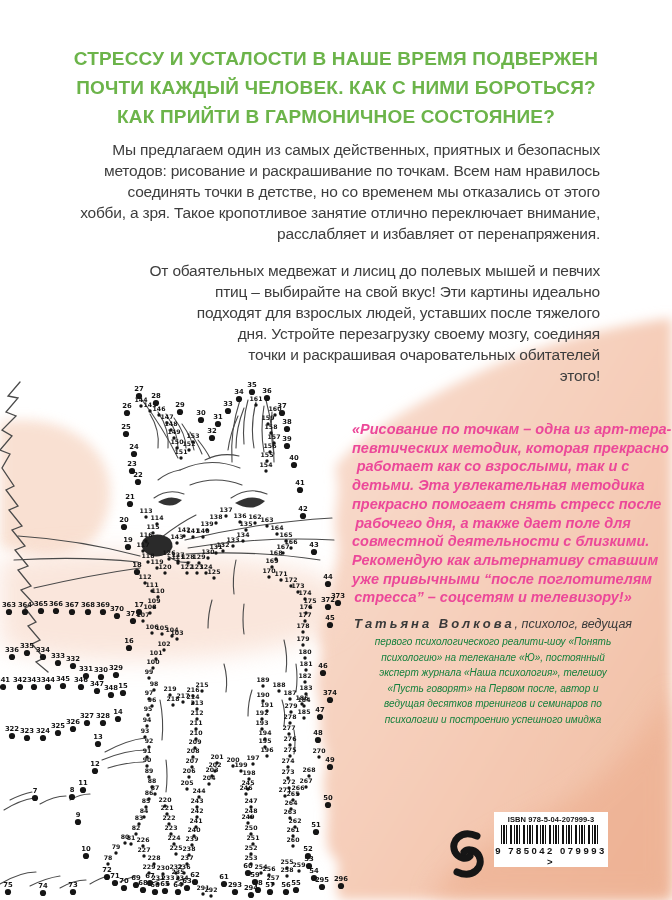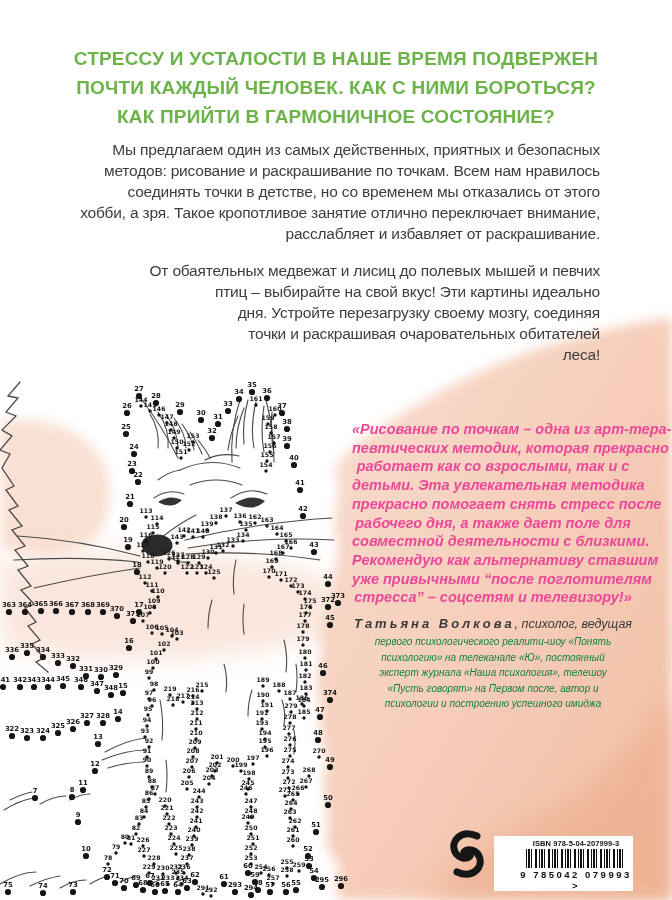--- a/index.html
+++ b/index.html
@@ -15,22 +15,22 @@
   .ln{white-space:nowrap;}
   .quote{position:absolute;left:352px;right:38px;top:420px;z-index:3;text-align:center;
          color:#ec4899;font-style:italic;font-weight:bold;font-size:14.5px;line-height:18.7px;}
   .bio-name-line{position:absolute;left:352px;right:38px;top:615px;z-index:3;text-align:center;
          color:#3a3a3a;font-style:italic;font-size:12.5px;line-height:17px;white-space:nowrap;}
   .bio-name{font-weight:bold;letter-spacing:3px;font-size:13px;}
   .bio{position:absolute;left:352px;right:38px;top:634px;z-index:3;text-align:center;
        color:#15803d;font-style:italic;font-size:10px;line-height:15.6px;}
   .fox-svg{position:absolute;left:0;top:0;z-index:2;}
   .logo{position:absolute;left:445px;top:827px;z-index:4;}
-  .barcode{position:absolute;left:494px;top:836px;width:114px;height:55px;background:#fff;z-index:4;
-           display:flex;flex-direction:column;align-items:stretch;padding-left:25px;}
+  .barcode{position:absolute;left:494px;top:812px;width:114px;height:55px;background:#fff;z-index:4;
+           display:flex;flex-direction:column;align-items:stretch;}
   .isbn{font-size:7.5px;font-weight:bold;color:#111;text-align:center;margin-top:3px;letter-spacing:.1px;}
   .bars{height:27px;margin:1px 7px 0 7px;
     background:repeating-linear-gradient(90deg,#111 0 1px,#fff 1px 2px,#111 2px 4px,#fff 4px 5px,
       #111 5px 6px,#fff 6px 9px,#111 9px 11px,#fff 11px 13px);}
   .digits{font-size:9.5px;font-weight:bold;color:#111;text-align:center;letter-spacing:2.5px;margin-top:1px;}
 </style>
 </head>
 <body>
 
 <div class="page">
@@ -62,28 +62,29 @@
       <div class="ln">СТРЕССУ И УСТАЛОСТИ В НАШЕ ВРЕМЯ ПОДВЕРЖЕН</div>
       <div class="ln">ПОЧТИ КАЖДЫЙ ЧЕЛОВЕК. КАК С НИМИ БОРОТЬСЯ?</div>
       <div class="ln">КАК ПРИЙТИ В ГАРМОНИЧНОЕ СОСТОЯНИЕ?</div>
     </div>
 
   <div class="para" id="para1">
       <div class="ln">Мы предлагаем один из самых действенных, приятных и безопасных</div>
       <div class="ln">методов: рисование и раскрашивание по точкам. Всем нам нравилось</div>
       <div class="ln">соединять точки в детстве, но со временем мы отказались от этого</div>
       <div class="ln">хобби, а зря. Такое кропотливое занятие отлично переключает внимание,</div>
-      <div class="ln">расслабляет и избавляет от раскрашивание.</div>
+      <div class="ln">расслабляет и избавляет от перенапряжения.</div>
     </div>
   <div class="para" id="para2">
       <div class="ln">От обаятельных медвежат и лисиц до полевых мышей и певчих</div>
       <div class="ln">птиц – выбирайте на свой вкус! Эти картины идеально</div>
+      <div class="ln">подходят для взрослых людей, уставших после тяжелого</div>
       <div class="ln">дня. Устройте перезагрузку своему мозгу, соединяя</div>
       <div class="ln">точки и раскрашивая очаровательных обитателей</div>
-      <div class="ln">леса!</div>
+      <div class="ln">этого!</div>
     </div>
 
   <svg class="fox-svg" id="fox-svg" width="672" height="900" viewBox="0 0 672 900">
     <g stroke="#4a4a4a" stroke-width="1.1" fill="none" stroke-linecap="round">
 
       <path stroke-width="1.3" d="M20,382 L8,396 L18,398 L6,412 L16,416 L2,430 L12,436 L0,450 L10,454 L2,468
         L14,486 L6,490 L18,506 L9,510 L22,526 L12,530 L25,546 L15,550 L28,566 L18,570 L31,586 L21,590
         L34,604 L25,608 L36,622 L28,626 L40,640 L32,644 L44,658 L36,662 L48,672"></path>
 
       <path d="M150,414 q10,16 8,34"></path>
@@ -793,20 +794,21 @@
     </div>
 
   <div class="bio-name-line">
     <span class="bio-name">Татьяна Волкова</span><span>, психолог, ведущая</span>
   </div>
   <div class="bio">
       <div class="ln">первого психологического реалити-шоу «Понять</div>
       <div class="ln">психологию» на телеканале «Ю», постоянный</div>
       <div class="ln">эксперт журнала «Наша психология», телешоу</div>
       <div class="ln">«Пусть говорят» на Первом после, автор и</div>
+      <div class="ln">ведущая десятков тренингов и семинаров по</div>
       <div class="ln">психологии и построению успешного имиджа</div>
     </div>
 
   <svg class="logo" width="44" height="54" viewBox="0 0 44 54">
     <g stroke="#161616" stroke-width="7" fill="none" stroke-linecap="round">
       <path d="M32 9 C16 2 5 14 10 25 C13 31 21 33 25 29"></path>
       <path d="M12 45 C28 52 39 40 34 29 C31 23 23 21 19 25"></path>
     </g>
   </svg>
 

